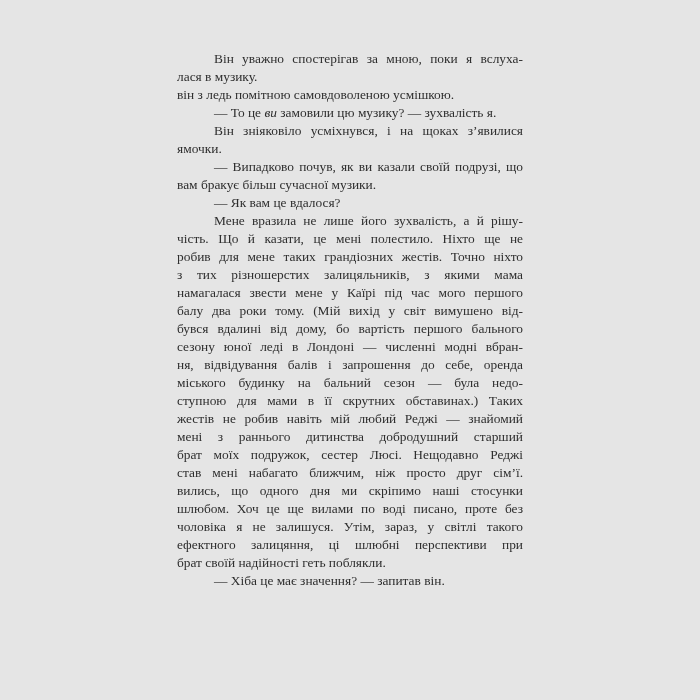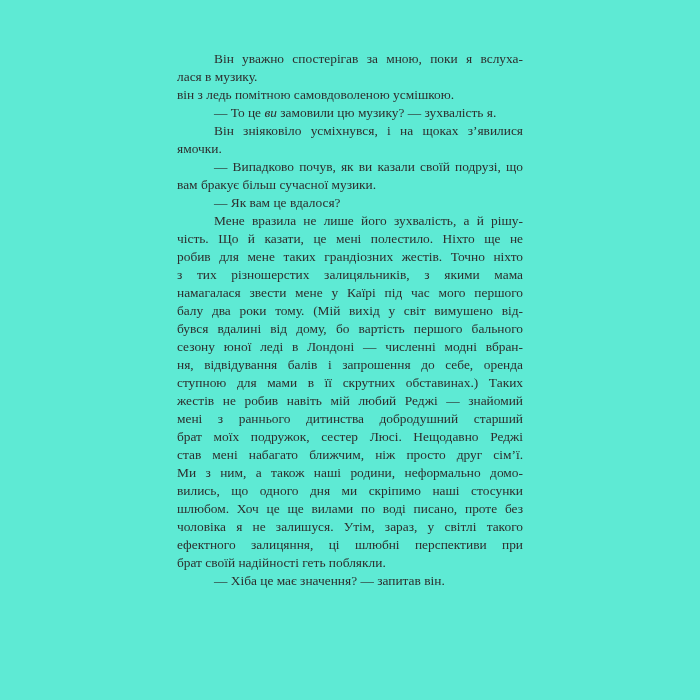--- a/index.html
+++ b/index.html
@@ -4,21 +4,21 @@
 <style>
   html, body {
     margin: 0;
     padding: 0;
     background: #ffffff;
   }
   .book-page {
     position: relative;
     width: 700px;
     height: 700px;
-    background: #5eead4;
+    background: #e5e5e5;
     overflow: hidden;
   }
   .text-block {
     position: absolute;
     left: 177px;
     top: 50px;
     width: 346px;
     font-family: "Liberation Serif", "DejaVu Serif", serif;
     font-size: 13.4px;
     line-height: 18px;
@@ -82,26 +82,26 @@
       <div class="para">
         <div class="line indent j">Мене вразила не лише його зухвалість, а й рішу-</div>
         <div class="line j">чість. Що й казати, це мені полестило. Ніхто ще не</div>
         <div class="line j">робив для мене таких грандіозних жестів. Точно ніхто</div>
         <div class="line j">з тих різношерстих залицяльників, з якими мама</div>
         <div class="line j">намагалася звести мене у Каїрі під час мого першого</div>
         <div class="line j">балу два роки тому. (Мій вихід у світ вимушено від-</div>
         <div class="line j">бувся вдалині від дому, бо вартість першого бального</div>
         <div class="line j">сезону юної леді в Лондоні — численні модні вбран-</div>
         <div class="line j">ня, відвідування балів і запрошення до себе, оренда</div>
+        <div class="line j">міського будинку на бальний сезон — була недо-</div>
         <div class="line j">ступною для мами в її скрутних обставинах.) Таких</div>
         <div class="line j">жестів не робив навіть мій любий Реджі — знайомий</div>
         <div class="line j">мені з раннього дитинства добродушний старший</div>
         <div class="line j">брат моїх подружок, сестер Люсі. Нещодавно Реджі</div>
         <div class="line j">став мені набагато ближчим, ніж просто друг сім’ї.</div>
-        <div class="line j">Ми з ним, а також наші родини, неформально домо-</div>
         <div class="line j">вились, що одного дня ми скріпимо наші стосунки</div>
         <div class="line j">шлюбом. Хоч це ще вилами по воді писано, проте без</div>
         <div class="line j">чоловіка я не залишуся. Утім, зараз, у світлі такого</div>
         <div class="line j">ефектного залицяння, ці шлюбні перспективи при</div>
         <div class="line">брат своїй надійності геть поблякли.</div>
       </div>
       <div class="para">
         <div class="line indent">— Хіба це має значення? — запитав він.</div>
       </div>
     </div>

